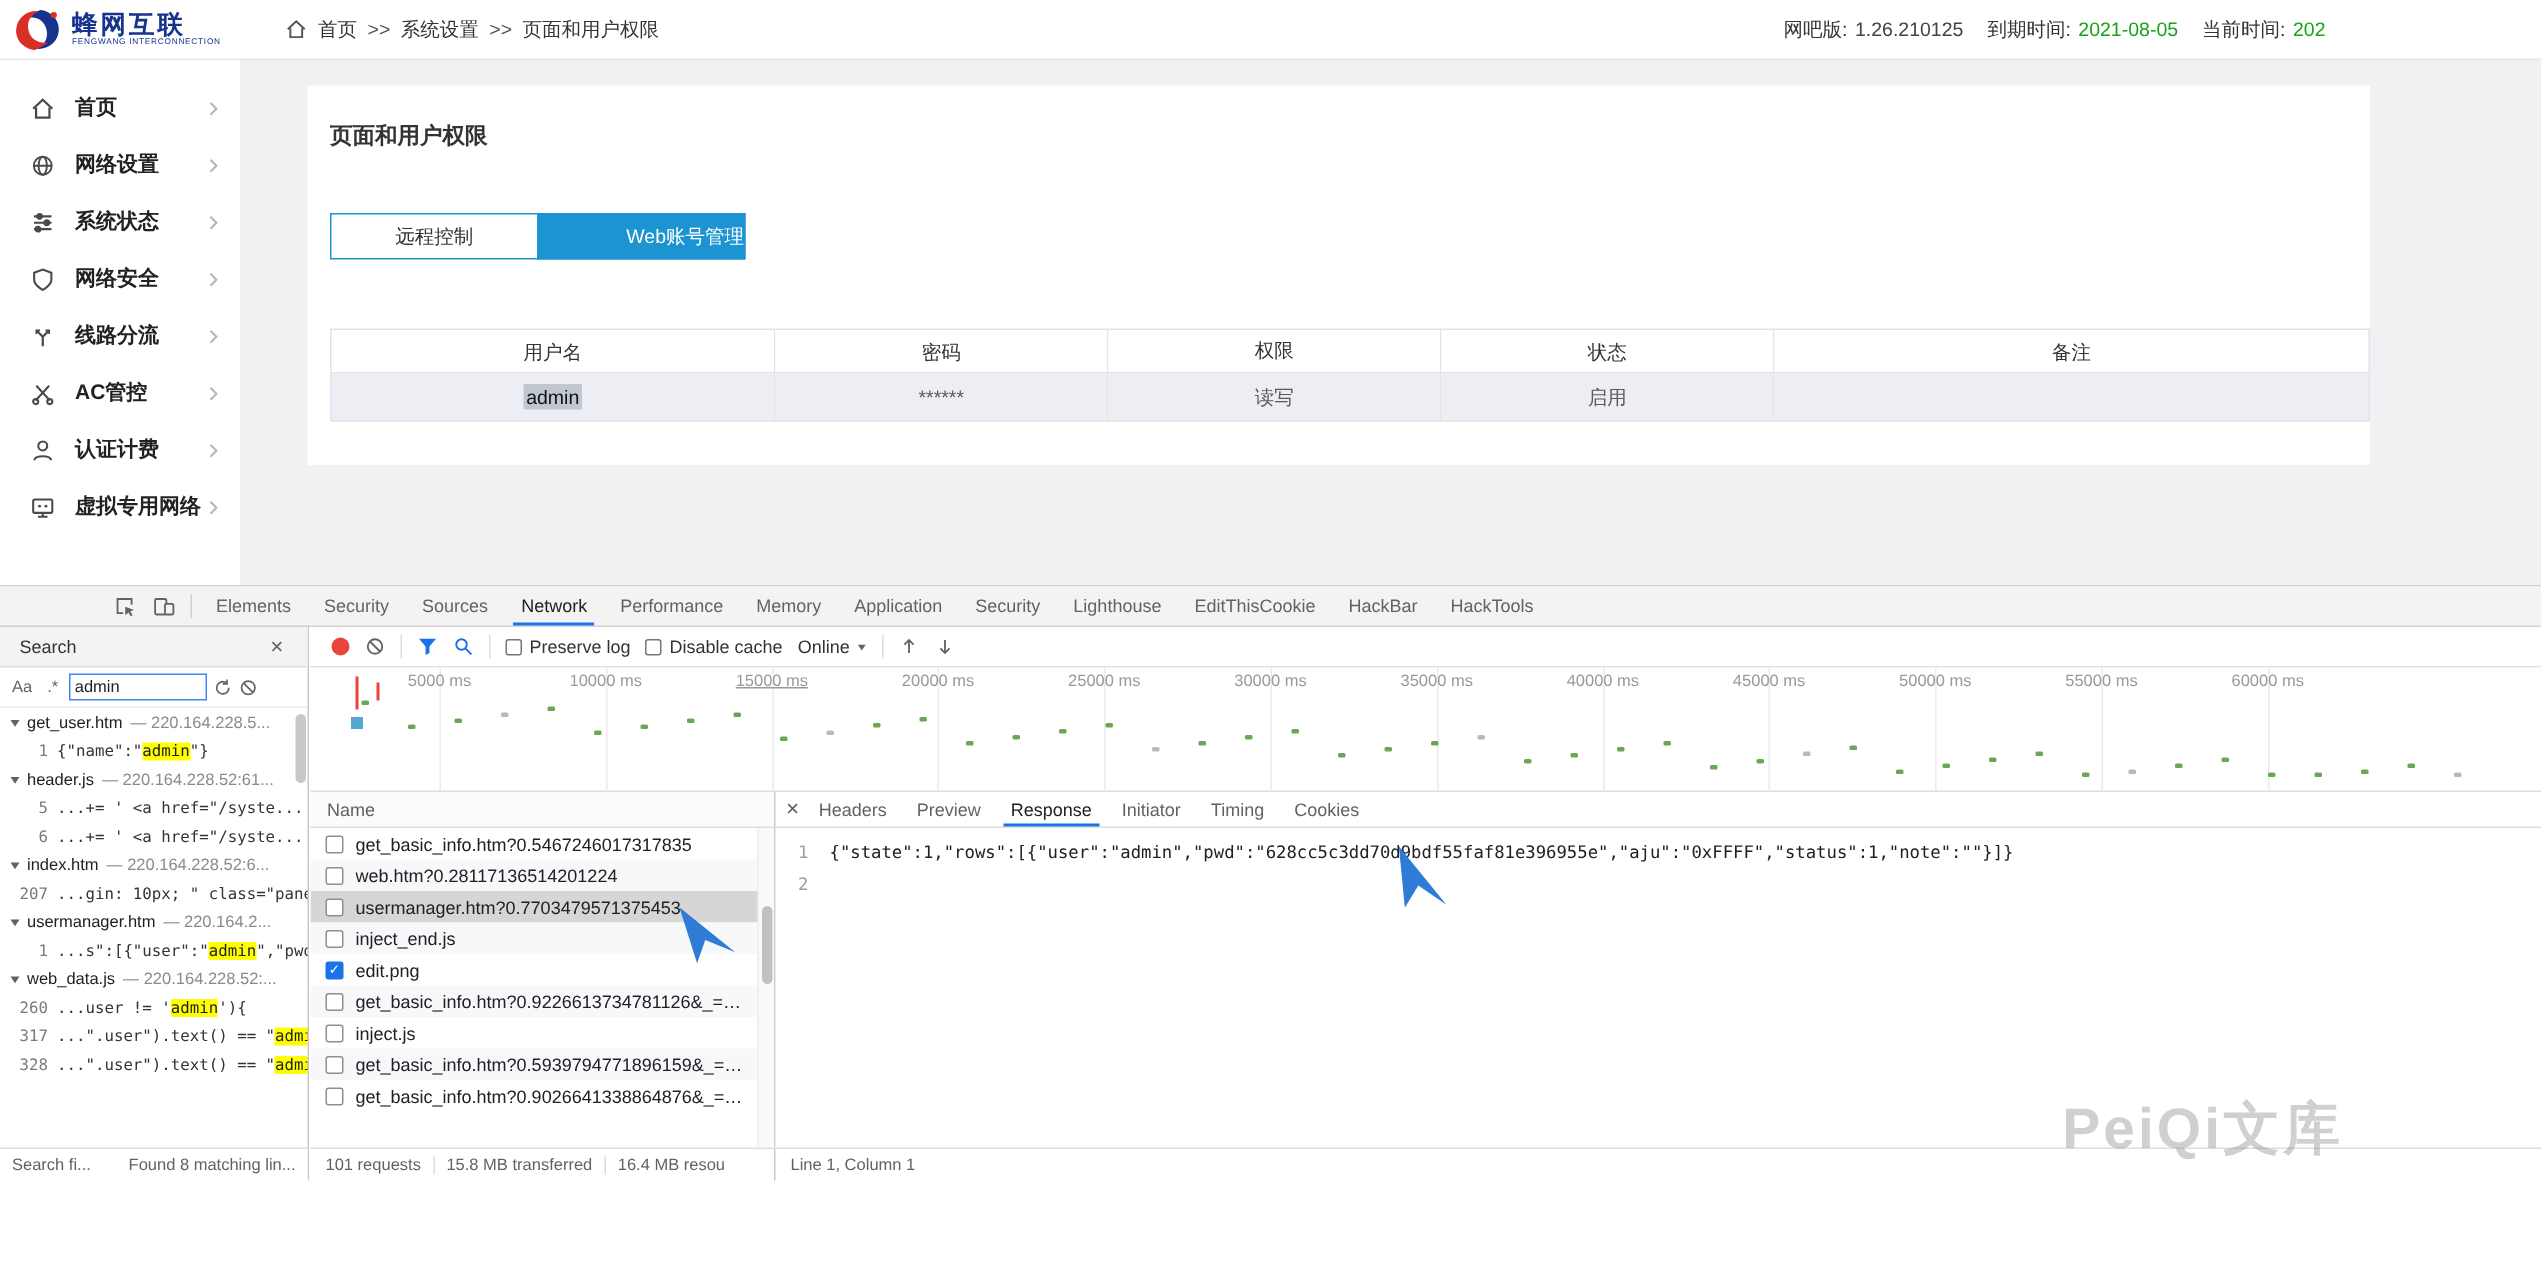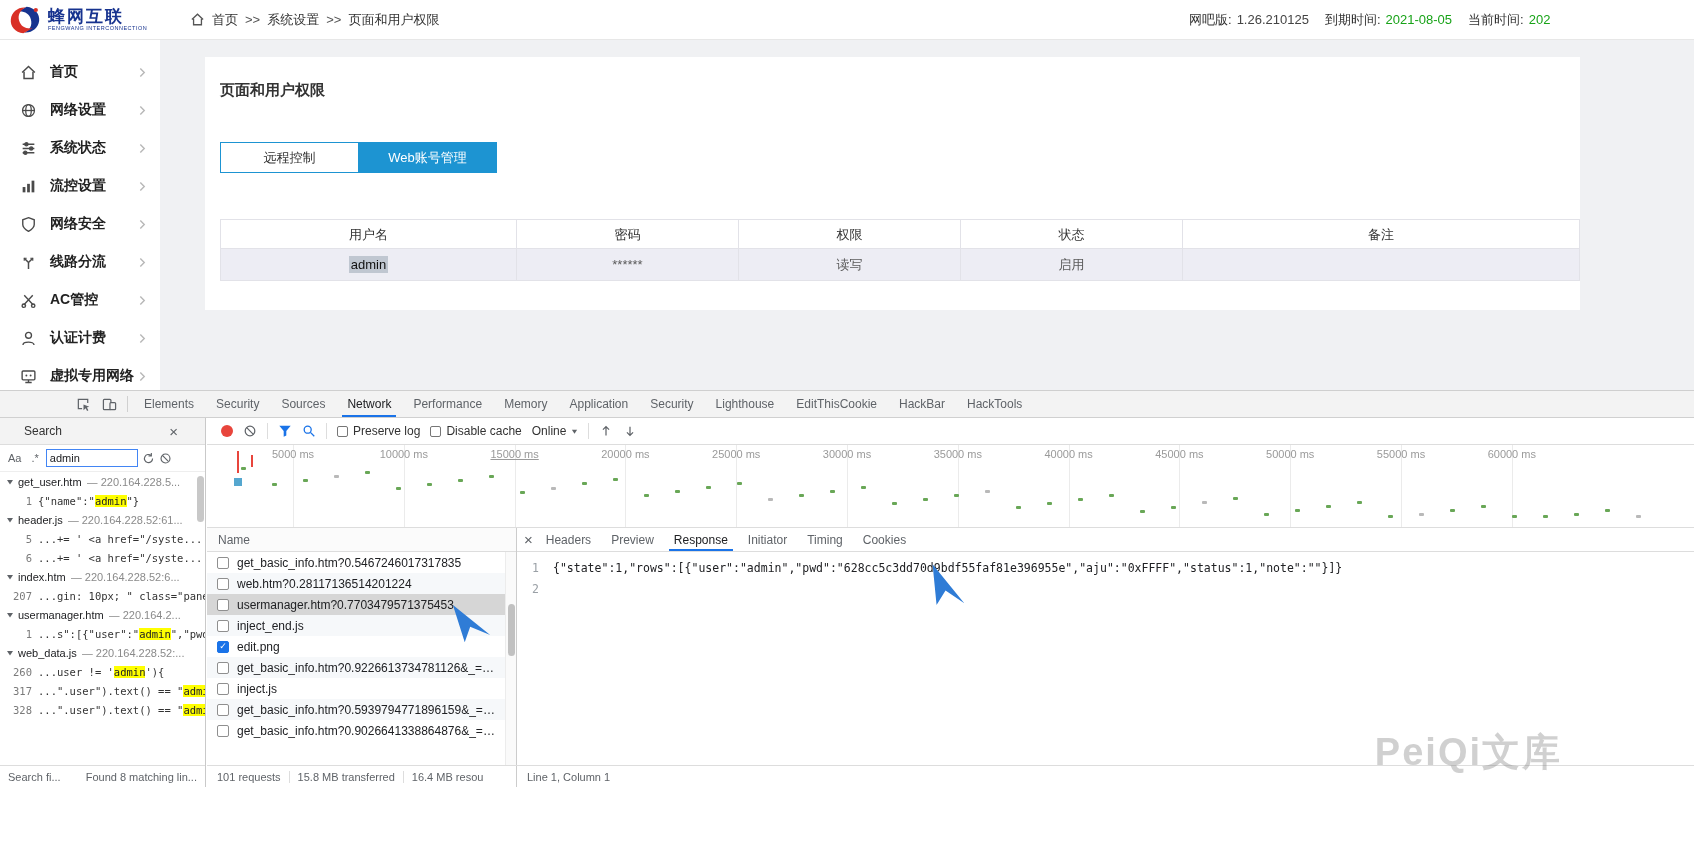--- a/index.html
+++ b/index.html
@@ -34,21 +34,21 @@
   .sb-chevron { margin-left: auto; display: flex; }
   .sb-chevron svg { width: 7px; height: 11px; }
 
   
   .main-bg { position: absolute; left: 160px; top: 40px; width: 1534px; height: 350px; background: #f0f1f3; }
   .card { position: absolute; left: 45px; top: 17px; width: 1375px; height: 253px; background: #fff; }
   .page-title { position: absolute; left: 15px; top: 24px; font-size: 15px; font-weight: bold; color: #333; }
   .mtabs { position: absolute; left: 15px; top: 85px; display: flex; }
   .mtab { width: 139px; height: 31px; line-height: 29px; text-align: center; font-size: 13px;
           border: 1px solid #1d94d2; color: #333; background: #fff; cursor: pointer; }
-  .mtab + .mtab { margin-left: -1px; }
+  .mtab + .mtab { margin-left: -1px; text-align: right; }
   .mtab.active { background: #1d94d2; color: #fff; }
   .utable { position: absolute; left: 15px; top: 162px; width: 1360px; font-size: 13px; }
   .trow { display: flex; }
   .tcell { border-right: 1px solid #e2e2e8; border-bottom: 1px solid #e2e2e8; text-align: center;
            overflow: hidden; white-space: nowrap; flex: none; }
   .trow .tcell:first-child { border-left: 1px solid #e2e2e8; }
   .thead .tcell { border-top: 1px solid #e2e2e8; height: 30px; line-height: 29px; background: #fff; color: #333; }
   .tbody .tcell { height: 32px; line-height: 31px; background: #ededf4; color: #5a5a5a; }
   .sel { background: #c0c7d1; color: #111; padding: 1px 2px; }
 
@@ -61,21 +61,21 @@
   .dt-ic svg { width: 15px; height: 15px; }
   .dt-sep { width: 1px; height: 16px; background: #d0d0d0; margin: auto 5px; }
   .dt-tabs { display: flex; align-items: stretch; }
   .dt-tab { padding: 0 11px; display: flex; align-items: center; color: #5f6368; position: relative; cursor: pointer; white-space: nowrap; }
   .dt-tab.active { color: #202124; }
   .dt-tab.active::after { content: ""; position: absolute; left: 6px; right: 6px; bottom: 0; height: 2px; background: #1a73e8; }
 
   
   .spane { position: absolute; left: 0; top: 27px; width: 206px; bottom: 0; background: #fff; border-right: 1px solid #c9c9c9; }
   .sp-header { height: 27px; border-bottom: 1px solid #ddd; background: #f3f3f3; display: flex; align-items: center;
-               padding: 0 24px; color: #333; }
+               padding: 0 13px; color: #333; }
   .xbtn { margin-left: auto; color: #5f6368; font-size: 15px; line-height: 1; cursor: pointer; padding: 0 3px; }
   .sp-controls { height: 27px; display: flex; align-items: center; gap: 4px; padding: 0 5px; border-bottom: 1px solid #eee; }
   .sp-tog { font-size: 11px; color: #5f6368; padding: 1px 3px; cursor: pointer; }
   .sp-input { width: 92px; height: 18px; border: 1px solid #4285f4; font-size: 11px; padding: 0 3px; color: #202124; outline: none;
               font-family: "Liberation Sans", sans-serif; }
   .sp-ic { display: flex; cursor: pointer; }
   .sp-ic svg { width: 13px; height: 13px; }
   .sp-results { position: absolute; left: 0; top: 54px; right: 0; bottom: 22px; overflow: hidden; }
   .sg-head { height: 19px; display: flex; align-items: center; padding-left: 6px; white-space: nowrap; overflow: hidden; cursor: pointer; }
   .caret { display: flex; margin-right: 4px; flex: none; }
@@ -238,35 +238,20 @@
         </span>
         <span class="sb-label">系统状态</span>
         <span class="sb-chevron">
           <svg viewBox="0 0 8 12" fill="none" stroke="#b7b7b7" stroke-width="1.6">
             <path d="M1.5 1.5 L6 6 L1.5 10.5"></path>
           </svg>
         </span>
       </div>
       <div class="sb-item">
         <span class="sb-icon">
-          <svg viewBox="0 0 16 16">
-            <rect x="2.5" y="8.5" width="2.6" height="5" fill="#4a4a4a"></rect>
-            <rect x="6.7" y="5.5" width="2.6" height="8" fill="#4a4a4a"></rect>
-            <rect x="10.9" y="2.5" width="2.6" height="11" fill="#4a4a4a"></rect>
-          </svg>
-        </span>
-        <span class="sb-label">流控设置</span>
-        <span class="sb-chevron">
-          <svg viewBox="0 0 8 12" fill="none" stroke="#b7b7b7" stroke-width="1.6">
-            <path d="M1.5 1.5 L6 6 L1.5 10.5"></path>
-          </svg>
-        </span>
-      </div>
-      <div class="sb-item">
-        <span class="sb-icon">
           <svg viewBox="0 0 16 16" fill="none" stroke="#4a4a4a" stroke-width="1.3">
             <path d="M8 1.6 L13.4 3.6 V8 C13.4 11.4 8 14.4 8 14.4 C8 14.4 2.6 11.4 2.6 8 V3.6 Z"></path>
           </svg>
         </span>
         <span class="sb-label">网络安全</span>
         <span class="sb-chevron">
           <svg viewBox="0 0 8 12" fill="none" stroke="#b7b7b7" stroke-width="1.6">
             <path d="M1.5 1.5 L6 6 L1.5 10.5"></path>
           </svg>
         </span>
@@ -336,21 +321,21 @@
     <section class="card">
       <h1 class="page-title">页面和用户权限</h1>
       <div class="mtabs" id="main-tabs">
           <div class="mtab">远程控制</div>
           <div class="mtab active">Web账号管理</div>
         </div>
       <div class="utable" id="user-table">
           <div class="trow thead">
             <div class="tcell" style="width: 297px;">用户名</div>
             <div class="tcell" style="width: 222px;">密码</div>
-            <div class="tcell" style="width: 222px;">权限</div>
+            <div class="tcell" style="width: 222px; font-family: Liberation Mono, monospace;">权限</div>
             <div class="tcell" style="width: 222px;">状态</div>
             <div class="tcell" style="width: 397px;">备注</div>
           </div>
           <div class="trow tbody">
             <div class="tcell" style="width: 297px;"><span class="sel">admin</span></div>
             <div class="tcell" style="width: 222px;">******</div>
             <div class="tcell" style="width: 222px;">读写</div>
             <div class="tcell" style="width: 222px;">启用</div>
             <div class="tcell" style="width: 397px;"></div>
           </div>

